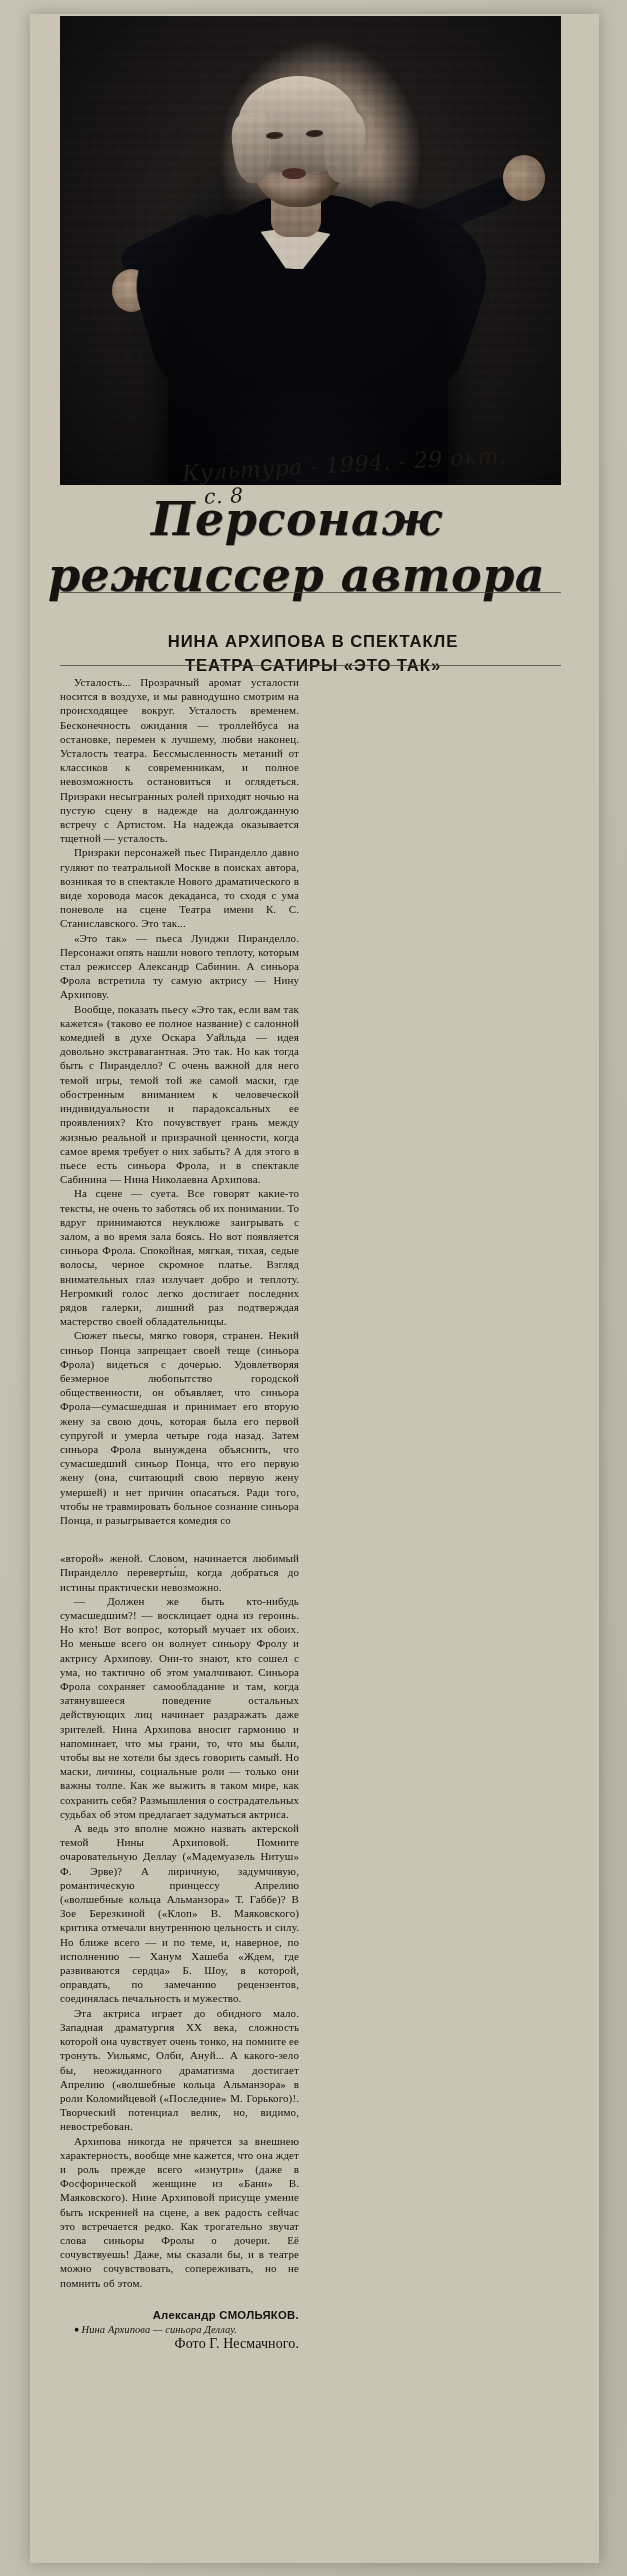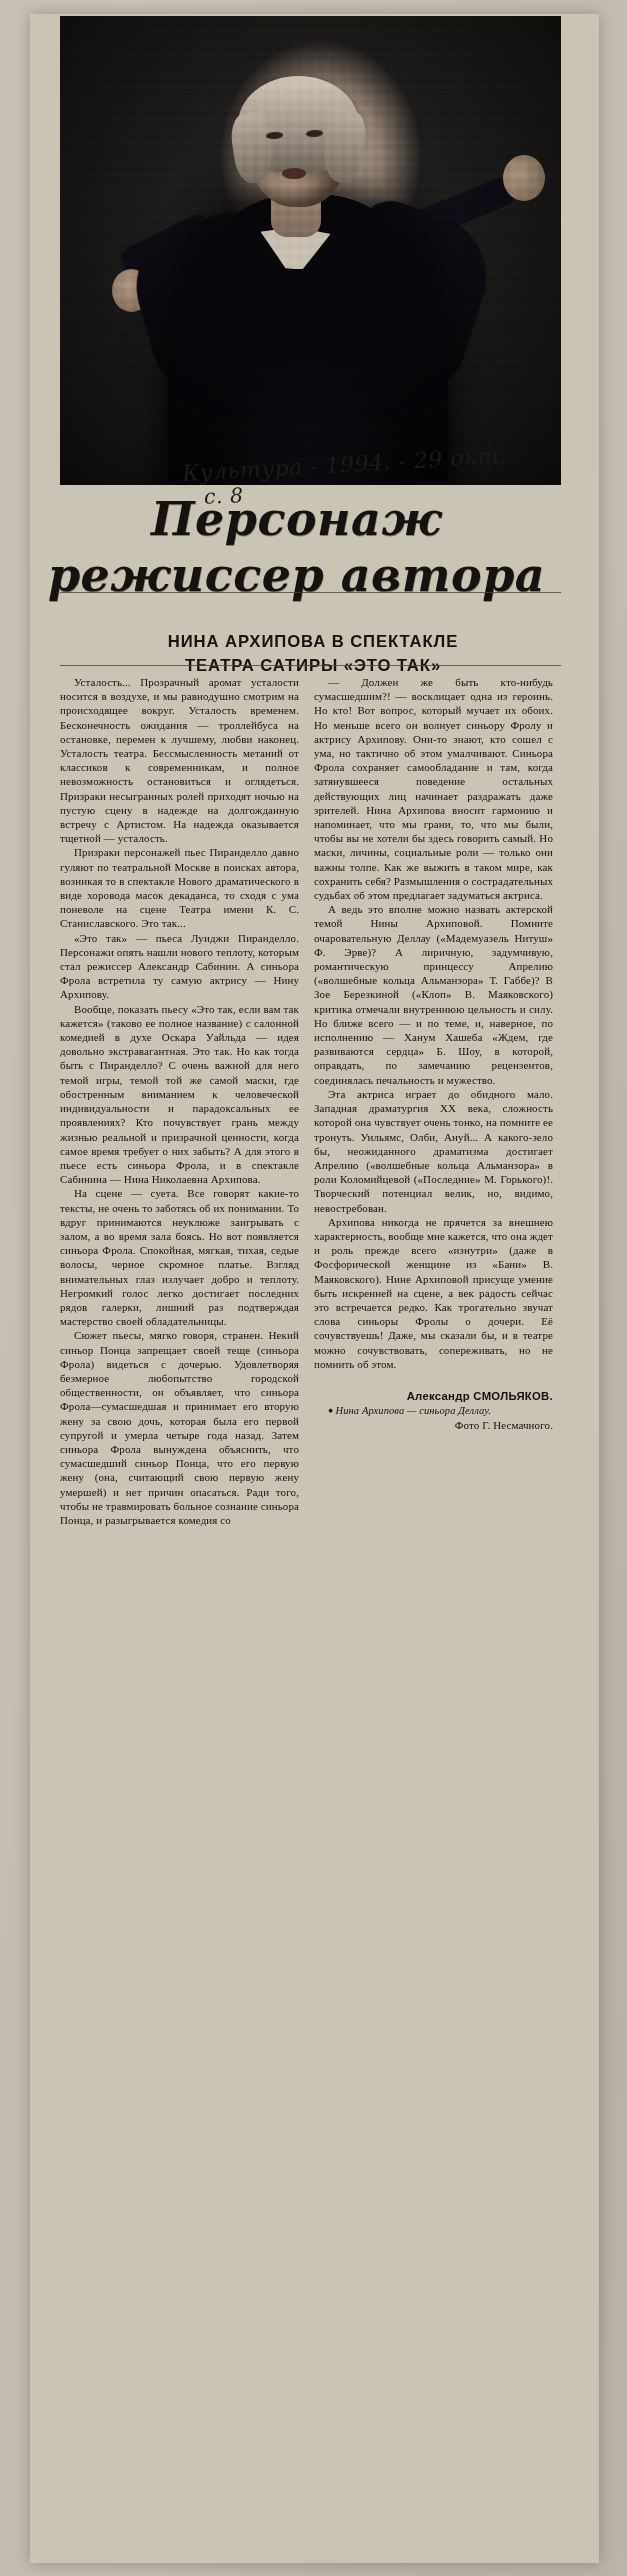--- a/index.html
+++ b/index.html
@@ -275,21 +275,22 @@
   #rule-bottom { top: 665px; }
 
   
   .columns {
     position: absolute;
     left: 60px;
     top: 675px;
     width: 501px;
     height: 1859px;
     display: flex;
-    gap: 15px;
+    gap: 24px;
+    flex-direction: column;
   }
   .col {
     width: 239px;
     font-size: 11px;
     line-height: 14.2px;
     text-align: justify;
     color: #141210;
     font-family: "Liberation Serif", serif;
     letter-spacing: 0.1px;
   }
@@ -313,21 +314,21 @@
     text-indent: 0;
   }
   .caption .bullet {
     font-style: normal;
     font-size: 8.6px;
     vertical-align: 1.1px;
     margin-right: 2.2px;
   }
   .photo-credit {
     margin-top: 4.3px;
-    font-size: 11px;
+    font-size: 14px;
     text-align: right;
     text-indent: 0;
   }
 </style>
 </head>
 <body>
 
 <div class="page">
   <div class="clip"></div>
 
@@ -367,20 +368,21 @@
   <div class="columns">
     <div class="col">
       <p>Усталость... Прозрачный аромат усталости носится в воздухе, и мы равнодушно смотрим на происходящее вокруг. Усталость временем. Бесконечность ожидания — троллейбуса на остановке, перемен к лучшему, любви наконец. Усталость театра. Бессмысленность метаний от классиков к современникам, и полное невозможность остановиться и оглядеться. Призраки несыгранных ролей приходят ночью на пустую сцену в надежде на долгожданную встречу с Артистом. На надежда оказывается тщетной — усталость.</p>
       <p>Призраки персонажей пьес Пиранделло давно гуляют по театральной Москве в поисках автора, возникая то в спектакле Нового драматического в виде хоровода масок декаданса, то сходя с ума поневоле на сцене Театра имени К. С. Станиславского. Это так...</p>
       <p>«Это так» — пьеса Луиджи Пиранделло. Персонажи опять нашли нового теплоту, которым стал режиссер Александр Сабинин. А синьора Фрола встретила ту самую актрису — Нину Архипову.</p>
       <p>Вообще, показать пьесу «Это так, если вам так кажется» (таково ее полное название) с салонной комедией в духе Оскара Уайльда — идея довольно экстравагантная. Это так. Но как тогда быть с Пиранделло? С очень важной для него темой игры, темой той же самой маски, где обостренным вниманием к человеческой индивидуальности и парадоксальных ее проявлениях? Кто почувствует грань между жизнью реальной и призрачной ценности, когда самое время требует о них забыть? А для этого в пьесе есть синьора Фрола, и в спектакле Сабинина — Нина Николаевна Архипова.</p>
       <p>На сцене — суета. Все говорят какие-то тексты, не очень то заботясь об их понимании. То вдруг принимаются неуклюже заигрывать с залом, а во время зала боясь. Но вот появляется синьора Фрола. Спокойная, мягкая, тихая, седые волосы, черное скромное платье. Взгляд внимательных глаз излучает добро и теплоту. Негромкий голос легко достигает последних рядов галерки, лишний раз подтверждая мастерство своей обладательницы.</p>
       <p>Сюжет пьесы, мягко говоря, странен. Некий синьор Понца запрещает своей теще (синьора Фрола) видеться с дочерью. Удовлетворяя безмерное любопытство городской общественности, он объявляет, что синьора Фрола—сумасшедшая и принимает его вторую жену за свою дочь, которая была его первой супругой и умерла четыре года назад. Затем синьора Фрола вынуждена объяснить, что сумасшедший синьор Понца, что его первую жену (она, считающий свою первую жену умершей) и нет причин опасаться. Ради того, чтобы не травмировать больное сознание синьора Понца, и разыгрывается комедия со</p>
     </div>
     <div class="col">
+      <p class="nind">«второй» женой. Словом, начинается любимый Пиранделло переверты́ш, когда добраться до истины практически невозможно.</p>
       <p>— Должен же быть кто-нибудь сумасшедшим?! — восклицает одна из героинь. Но кто! Вот вопрос, который мучает их обоих. Но меньше всего он волнует синьору Фролу и актрису Архипову. Они-то знают, кто сошел с ума, но тактично об этом умалчивают. Синьора Фрола сохраняет самообладание и там, когда затянувшееся поведение остальных действующих лиц начинает раздражать даже зрителей. Нина Архипова вносит гармонию и напоминает, что мы грани, то, что мы были, чтобы вы не хотели бы здесь говорить самый. Но маски, личины, социальные роли — только они важны толпе. Как же выжить в таком мире, как сохранить себя? Размышления о сострадательных судьбах об этом предлагает задуматься актриса.</p>
       <p>А ведь это вполне можно назвать актерской темой Нины Архиповой. Помните очаровательную Деллау («Мадемуазель Нитуш» Ф. Эрве)? А лиричную, задумчивую, романтическую принцессу Апрелию («волшебные кольца Альманзора» Т. Габбе)? В Зое Березкиной («Клоп» В. Маяковского) критика отмечали внутреннюю цельность и силу. Но ближе всего — и по теме, и, наверное, по исполнению — Ханум Хашеба «Ждем, где развиваются сердца» Б. Шоу, в которой, оправдать, по замечанию рецензентов, соединялась печальность и мужество.</p>
       <p>Эта актриса играет до обидного мало. Западная драматургия XX века, сложность которой она чувствует очень тонко, на помните ее тронуть. Уильямс, Олби, Ануй... А какого-зело бы, неожиданного драматизма достигает Апрелию («волшебные кольца Альманзора» в роли Коломийцевой («Последние» М. Горького)!. Творческий потенциал велик, но, видимо, невостребован.</p>
       <p>Архипова никогда не прячется за внешнею характерность, вообще мне кажется, что она ждет и роль прежде всего «изнутри» (даже в Фосфорической женщине из «Бани» В. Маяковского). Нине Архиповой присуще умение быть искренней на сцене, а век радость сейчас это встречается редко. Как трогательно звучат слова синьоры Фролы о дочери. Её сочувствуешь! Даже, мы сказали бы, и в театре можно сочувствовать, сопереживать, но не помнить об этом.</p>
       <div class="sign">Александр СМОЛЬЯКОВ.</div>
       <p class="caption"><span class="bullet">●</span><span>Нина Архипова — синьора Деллау.</span></p>
       <p class="photo-credit">Фото Г. Несмачного.</p>
     </div>
   </div>
 </div>

